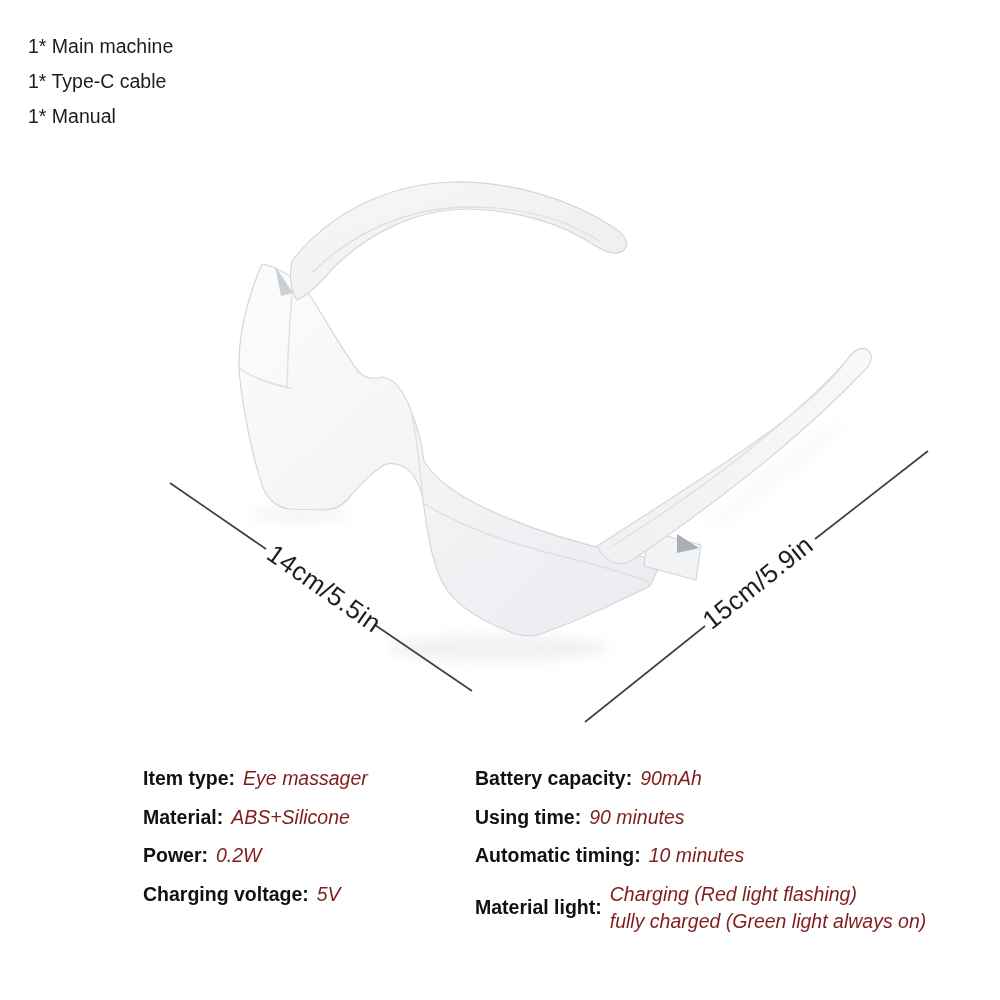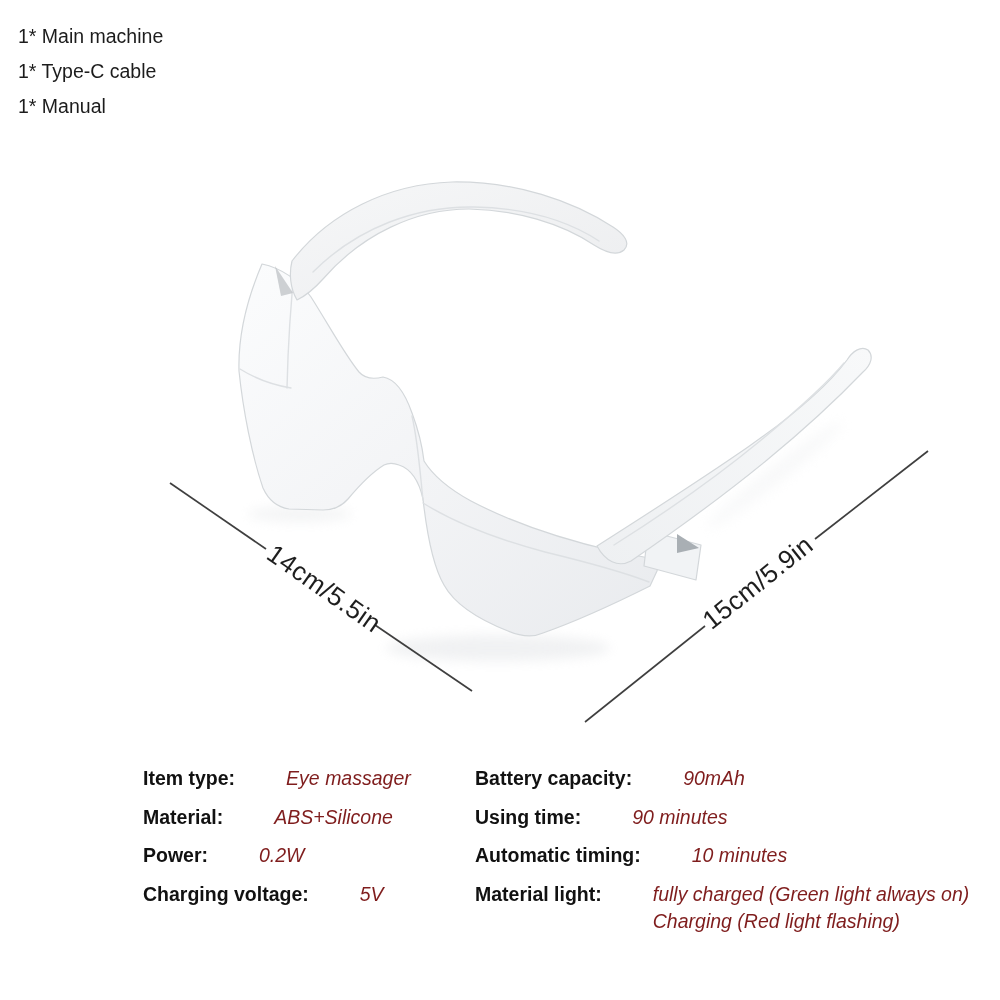--- a/index.html
+++ b/index.html
@@ -8,28 +8,28 @@
     font-family:"Liberation Sans","DejaVu Sans",sans-serif; color:#1a1a1a;
     overflow:hidden;
   }
   .product-svg { position:absolute; left:0; top:0; width:1000px; height:1000px; }
 
   
   .package { position:absolute; left:18px; top:19px; }
   .package h1 {
     margin:0 0 9px 0; font-size:22.5px; font-weight:700; letter-spacing:-0.2px; color:#111;
   }
-  .package ul { list-style:none; margin:0; padding:0; }
+  .package ul { list-style:none; margin:10px; padding:0; }
   .package li { font-size:19.5px; line-height:35px; color:#1c1c1c; }
 
   
   .specs { position:absolute; top:765px; font-size:19.5px; }
   .specs-left  { left:143px; }
   .specs-right { left:475px; }
-  .spec-row { display:flex; align-items:flex-start; margin-bottom:11.5px; line-height:27px;gap:43px; }
+  .spec-row { display:flex; align-items:center; margin-bottom:11.5px; line-height:27px; }
   .spec-label { font-weight:700; margin-right:8px; white-space:nowrap; color:#111; }
   .spec-value { white-space:nowrap; color:#7f1d1d;font-style:italic; }
   .spec-value.multi div { white-space:nowrap; }
 
   
   .dim-text {
     font-family:"Liberation Sans","DejaVu Sans",sans-serif;
     font-size:26px; fill:#1e1e1e; letter-spacing:0.5px;
   }
   .dim-line { stroke:#3f3f3f; stroke-width:1.7; fill:none; }
@@ -186,19 +186,19 @@
       <span class="spec-label">Using time:</span>
       <span class="spec-value">90 minutes</span>
     </div>
     <div class="spec-row">
       <span class="spec-label">Automatic timing:</span>
       <span class="spec-value">10 minutes</span>
     </div>
     <div class="spec-row">
       <span class="spec-label">Material light:</span>
       <span class="spec-value multi">
+        <div>Charging (Red light flashing)</div>
         <div>fully charged (Green light always on)</div>
-        <div>Charging (Red light flashing)</div>
       </span>
     </div>
   </section>
 
 </div>
 
 </body></html>

